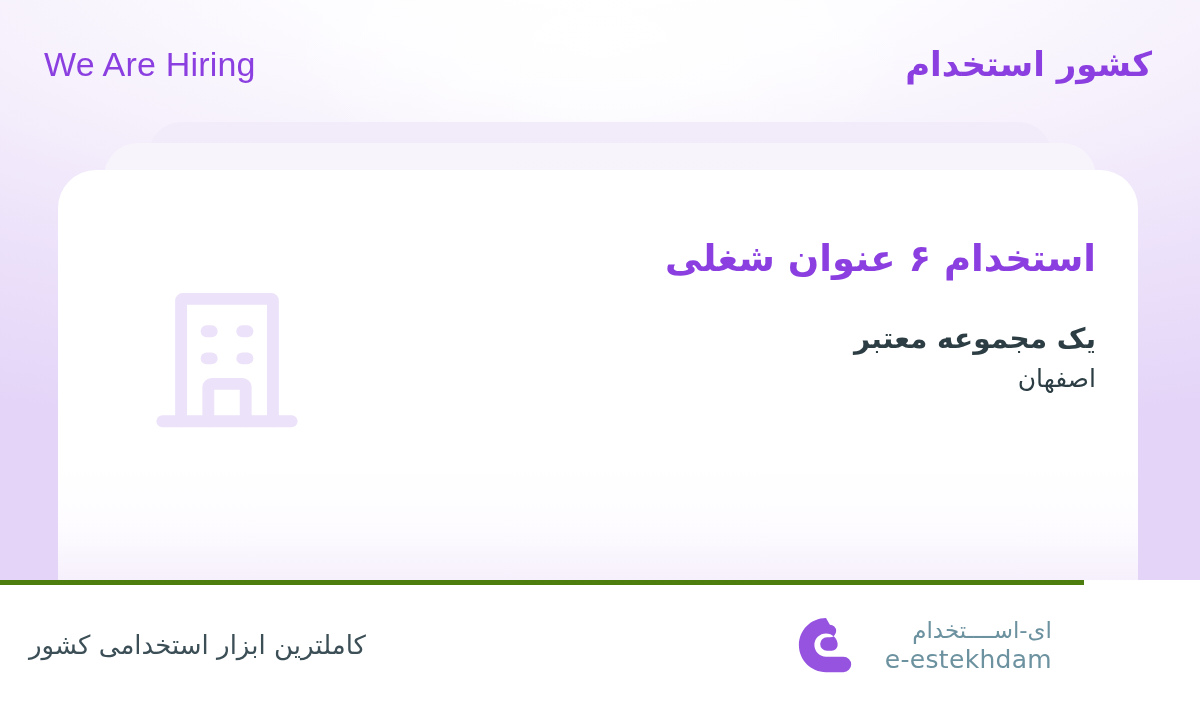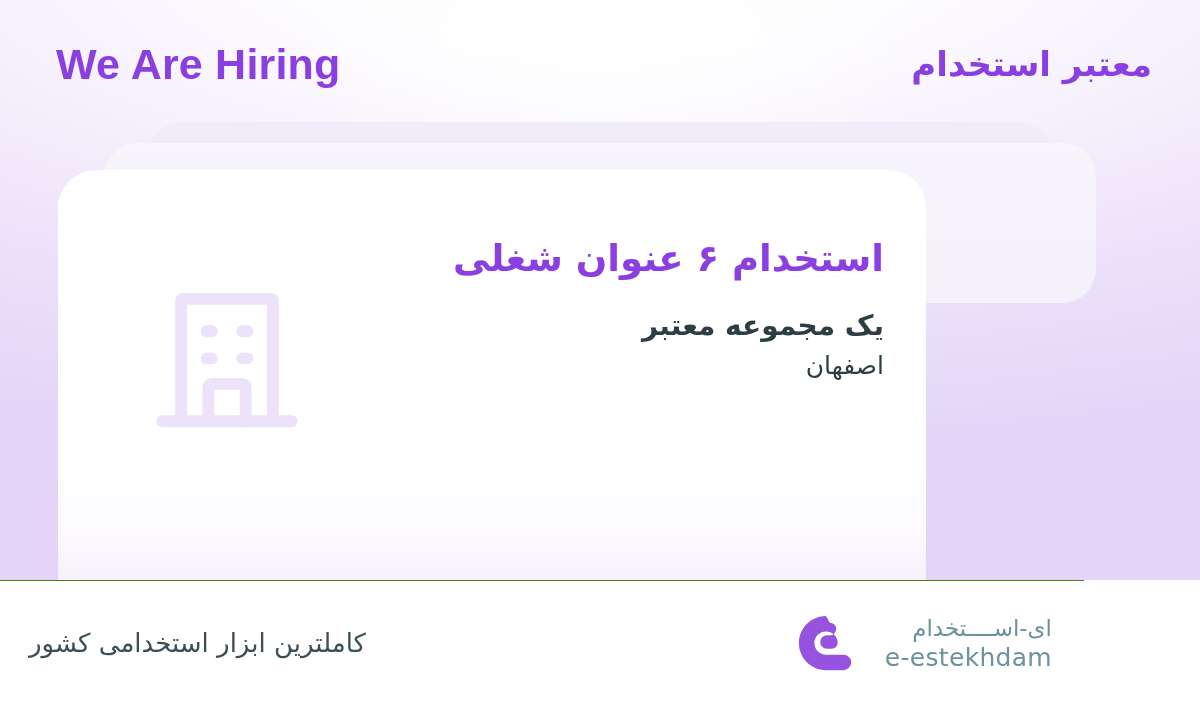--- a/index.html
+++ b/index.html
@@ -41,31 +41,30 @@
     width: 900px;
     height: 420px;
     border-radius: 50%;
     background: radial-gradient(closest-side, rgba(255,255,255,0.95), rgba(255,255,255,0) 72%);
     pointer-events: none;
   }
 
   
   .hero-title-en {
     position: absolute;
-    left: 56px;
+    left: 44px;
     top: 42px;
-    font-size: 43px;
+    font-size: 34px;
     line-height: 44px;
     color: #8b3fe0;
     letter-spacing: 0.2px;
     direction: ltr;
     z-index: 4;
     white-space: nowrap;
     font-family: "Liberation Sans", "DejaVu Sans", sans-serif;
-    font-weight: bold;
   }
 
   .hero-title-fa {
     position: absolute;
     right: 48px;
     top: 40px;
     font-size: 34px;
     line-height: 48px;
     color: #8b3fe0;
     font-weight: 700;
@@ -102,21 +101,21 @@
     width: 992px;
     height: 160px;
     border-radius: 34px;
     background: linear-gradient(180deg, #f7f4fc 0%, #f5f1fb 100%);
   }
 
   .card-front {
     position: absolute;
     left: 58px;
     top: 170px;
-    width: 868px;
+    width: 1080px;
     height: 410px;
     border-radius: 38px 38px 0 0;
     background: linear-gradient(180deg, #ffffff 0%, #ffffff 72%, #fdfbff 88%, #f6f0fc 100%);
     overflow: hidden;
   }
 
   
   .building-icon {
     position: absolute;
     left: 84px;
@@ -139,21 +138,21 @@
   .job-title {
     font-size: 37px;
     line-height: 58px;
     font-weight: 700;
     color: #8b3fe0;
     white-space: nowrap;
     font-family: "DejaVu Sans", sans-serif;
   }
 
   .company-name {
-    margin-top: 17px;
+    margin-top: 30px;
     font-size: 28px;
     line-height: 42px;
     font-weight: 700;
     color: #2c3e44;
     white-space: nowrap;
     font-family: "DejaVu Sans", sans-serif;
   }
 
   .job-location {
     font-size: 25px;
@@ -165,21 +164,21 @@
   }
 
   
   .footer {
     position: absolute;
     left: 0;
     top: 580px;
     width: 1084px;
     height: 125px;
     background: #ffffff;
-    border-top: 1px solid #4d7c0f;
+    border-top: 5px solid #4d7c0f;
   }
 
   .footer-tagline {
     position: absolute;
     right: 718px;
     top: 50%;
     transform: translateY(-50%);
     font-size: 26px;
     line-height: 40px;
     color: #3c4f57;
@@ -233,21 +232,21 @@
 </style>
 </head>
 <body>
 
 <div class="page">
 
   <div class="hero">
 
     <div class="hero-title-en">We Are Hiring</div>
 
-    <div class="hero-title-fa">معتبر استخدام</div>
+    <div class="hero-title-fa">کشور استخدام</div>
 
     <div class="card-stack">
 
       <div class="card-back"></div>
       <div class="card-mid"></div>
 
       <div class="card-front">
 
         <div class="building-icon">
           <svg viewBox="0 0 100 100" xmlns="http://www.w3.org/2000/svg" fill="none" stroke="#ece2f9" stroke-width="7" stroke-linecap="round" stroke-linejoin="round">

